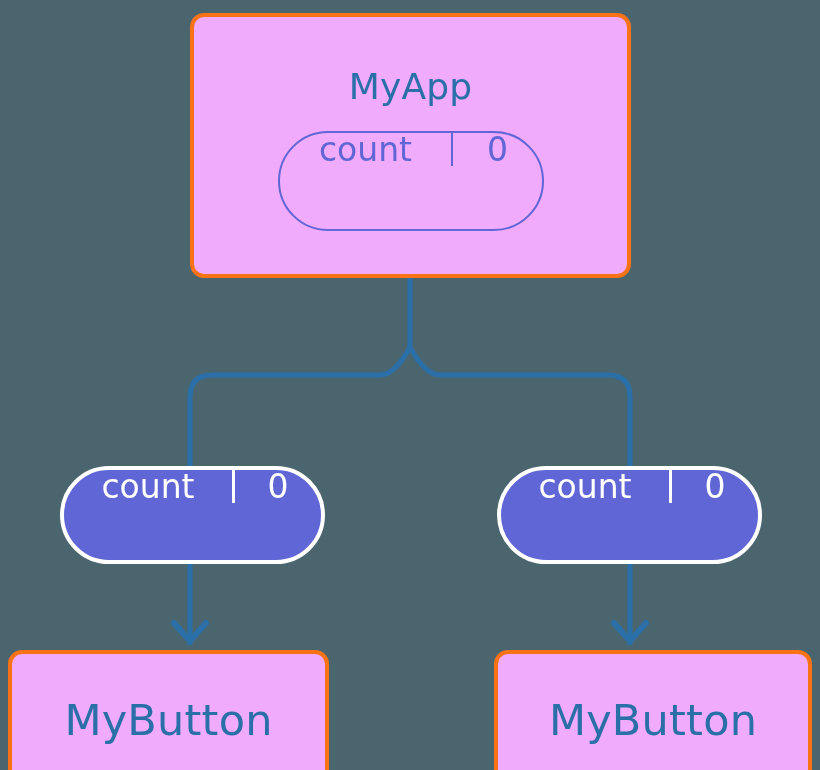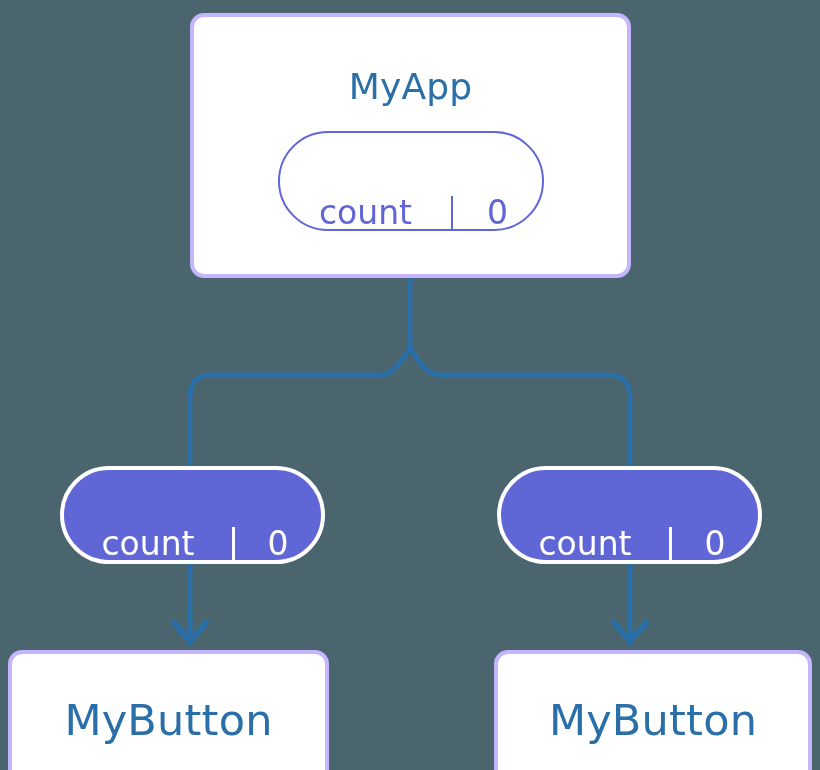--- a/index.html
+++ b/index.html
@@ -25,22 +25,22 @@
     top: 0;
     width: 820px;
     height: 770px;
     pointer-events: none;
   }
 
   
   .node-card {
     position: absolute;
     box-sizing: border-box;
-    background: #ffffff;
-    border: 4px solid #c4b5fd;
+    background: #f0abfc;
+    border: 4px solid #f97316;
     border-radius: 14px;
     display: flex;
     flex-direction: column;
     align-items: center;
   }
   #app-card {
     left: 190px;
     top: 13px;
     width: 441px;
     height: 265px;
@@ -55,21 +55,21 @@
   }
   #app-card .node-title {
     margin-top: 52px;
   }
 
   
   .state-pill {
     position: absolute;
     box-sizing: border-box;
     display: flex;
-    align-items: flex-end;
+    align-items: flex-start;
     border-radius: 999px;
     overflow: hidden;
   }
   .state-pill .pill-key,
   .state-pill .pill-val {
     display: flex;
     align-items: center;
     justify-content: center;
     white-space: nowrap;
     line-height: 1;

